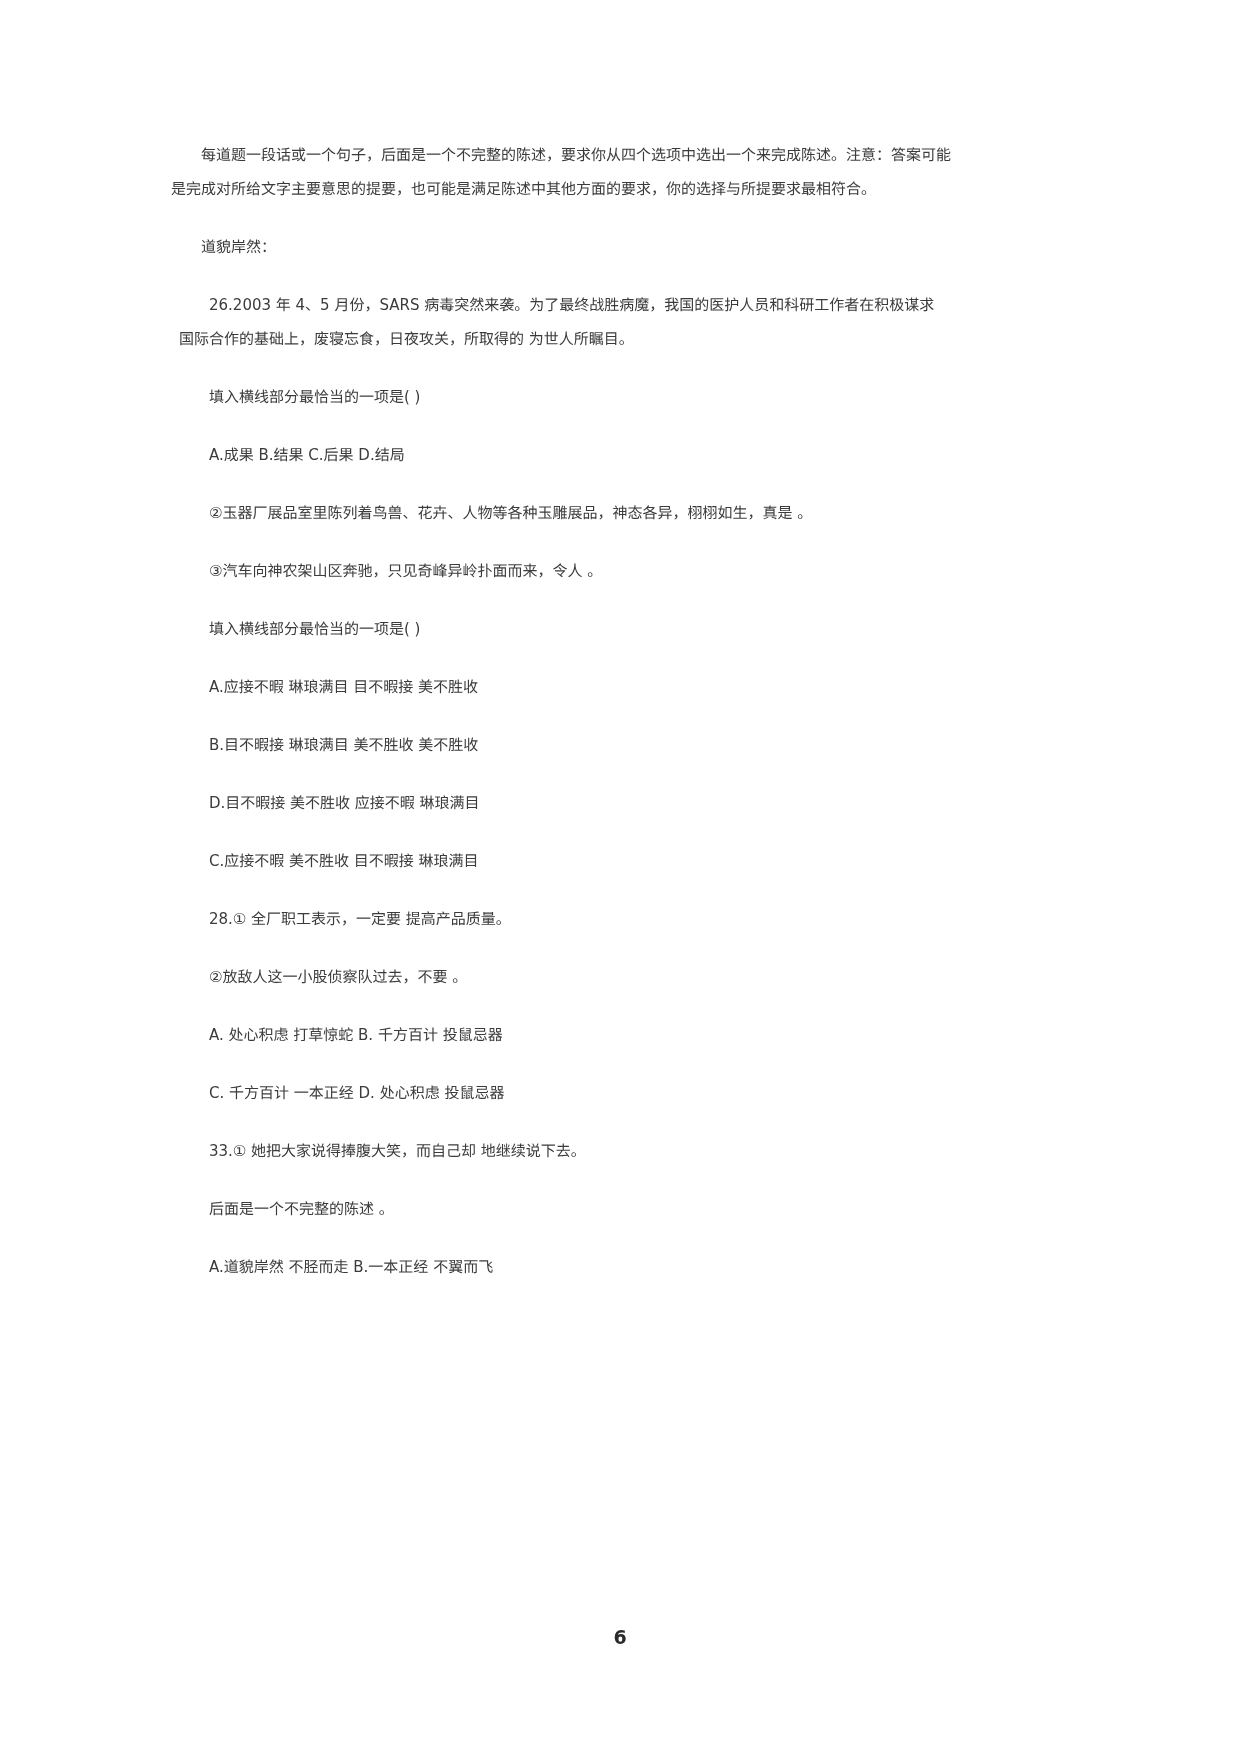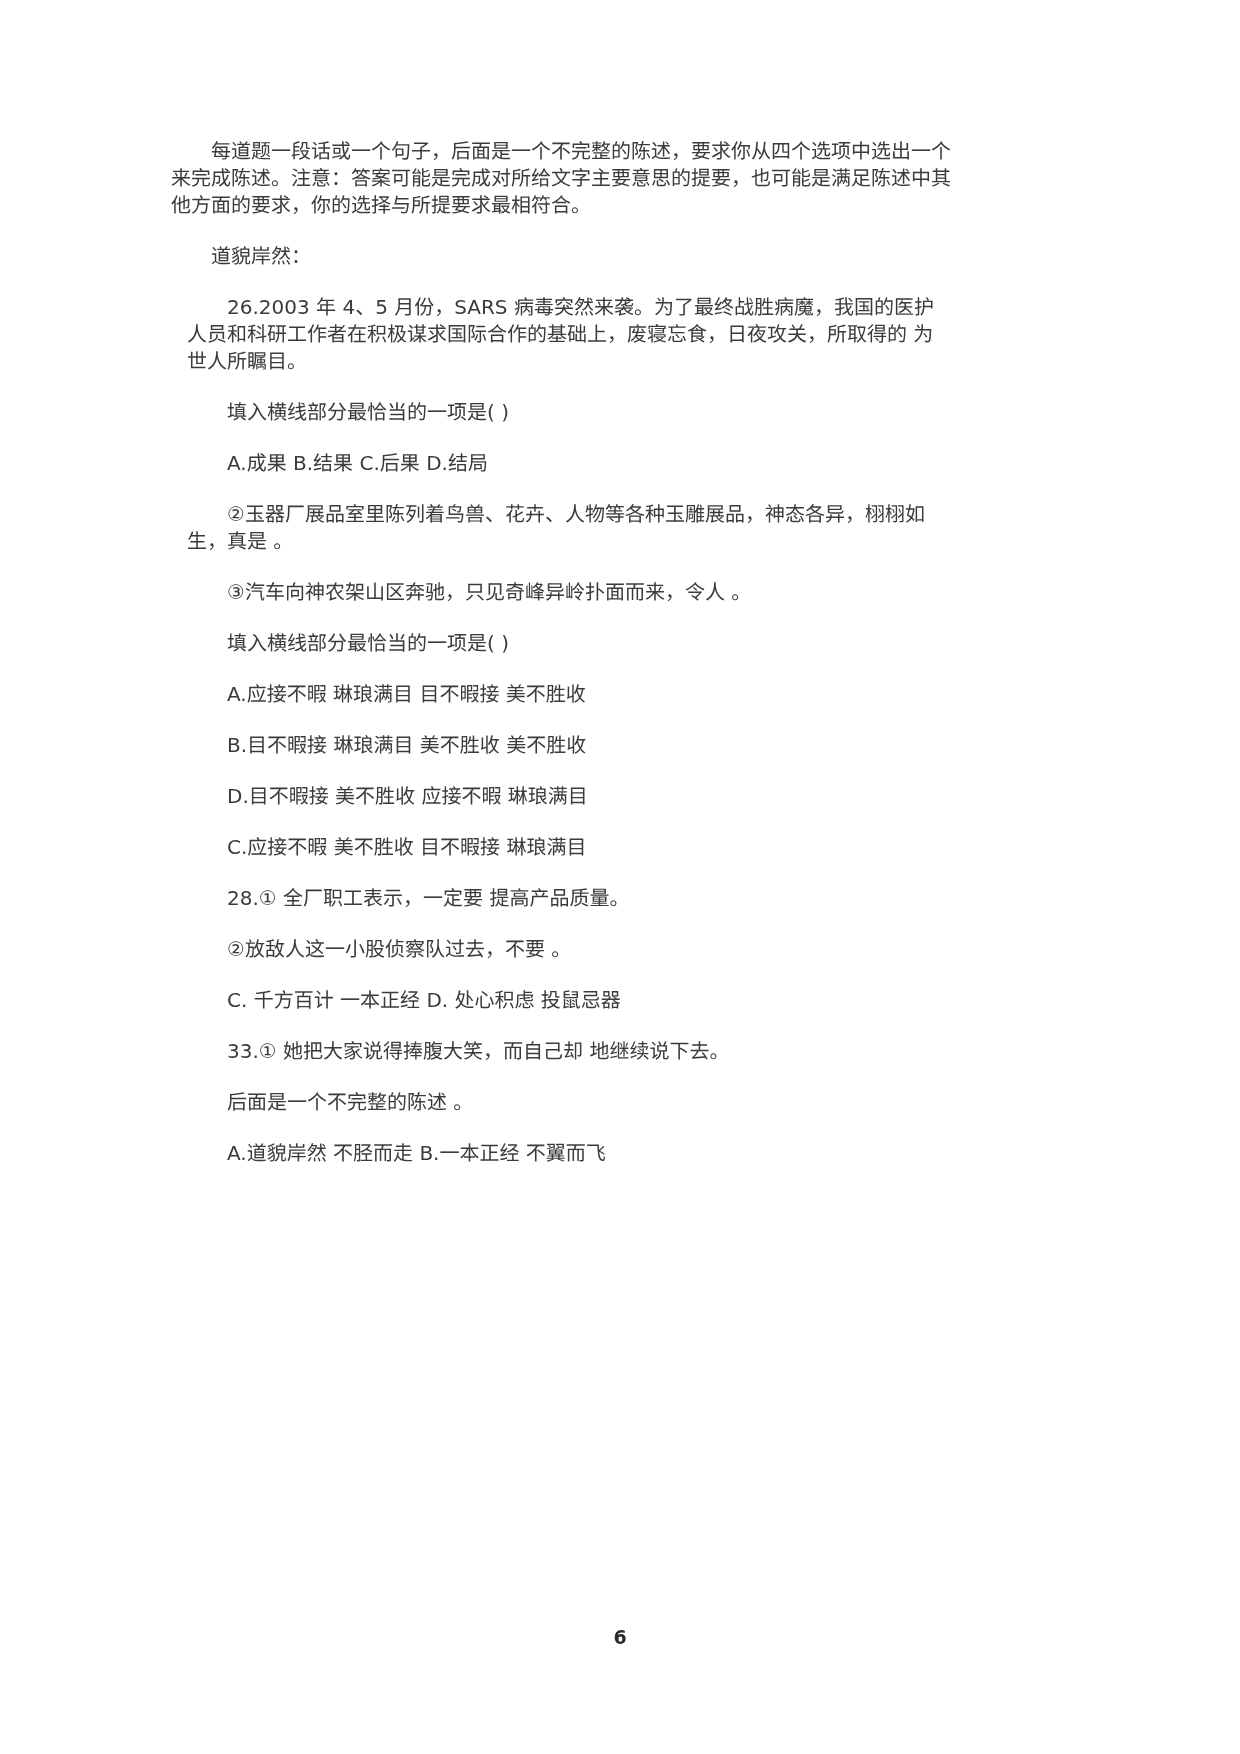--- a/index.html
+++ b/index.html
@@ -15,31 +15,31 @@
     background: #ffffff;
     overflow: hidden;
     font-family: "DejaVu Sans", "Liberation Sans", sans-serif;
   }
   .content {
     position: absolute;
     left: 171px;
     top: 138px;
     width: 782px;
     color: #3b3b3b;
-    font-size: 20px;
-    line-height: 27px;
+    font-size: 15px;
+    line-height: 34px;
     text-align: left;
   }
   .content p {
     margin: 0 0 24px 0;
     text-indent: 2em;
     word-break: break-all;
   }
   .question {
-    margin: 16px;
+    margin: 8px;
     padding: 0;
   }
   .page-number {
     position: absolute;
     top: 1623px;
     left: 0;
     width: 100%;
     text-align: center;
     font-size: 19px;
     font-weight: bold;
@@ -69,20 +69,21 @@
       <p>填入横线部分最恰当的一项是( )</p>
       <p>A.应接不暇 琳琅满目 目不暇接 美不胜收</p>
       <p>B.目不暇接 琳琅满目 美不胜收 美不胜收</p>
       <p>D.目不暇接 美不胜收 应接不暇 琳琅满目</p>
       <p>C.应接不暇 美不胜收 目不暇接 琳琅满目</p>
     </div>
 
     <div class="question">
       <p>28.① 全厂职工表示，一定要 提高产品质量。</p>
       <p>②放敌人这一小股侦察队过去，不要 。</p>
+      <p>A. 处心积虑 打草惊蛇 B. 千方百计 投鼠忌器</p>
       <p>C. 千方百计 一本正经 D. 处心积虑 投鼠忌器</p>
     </div>
 
     <div class="question">
       <p>33.① 她把大家说得捧腹大笑，而自己却 地继续说下去。</p>
       <p>后面是一个不完整的陈述 。</p>
       <p>A.道貌岸然 不胫而走 B.一本正经 不翼而飞</p>
     </div>
 
   </div>

